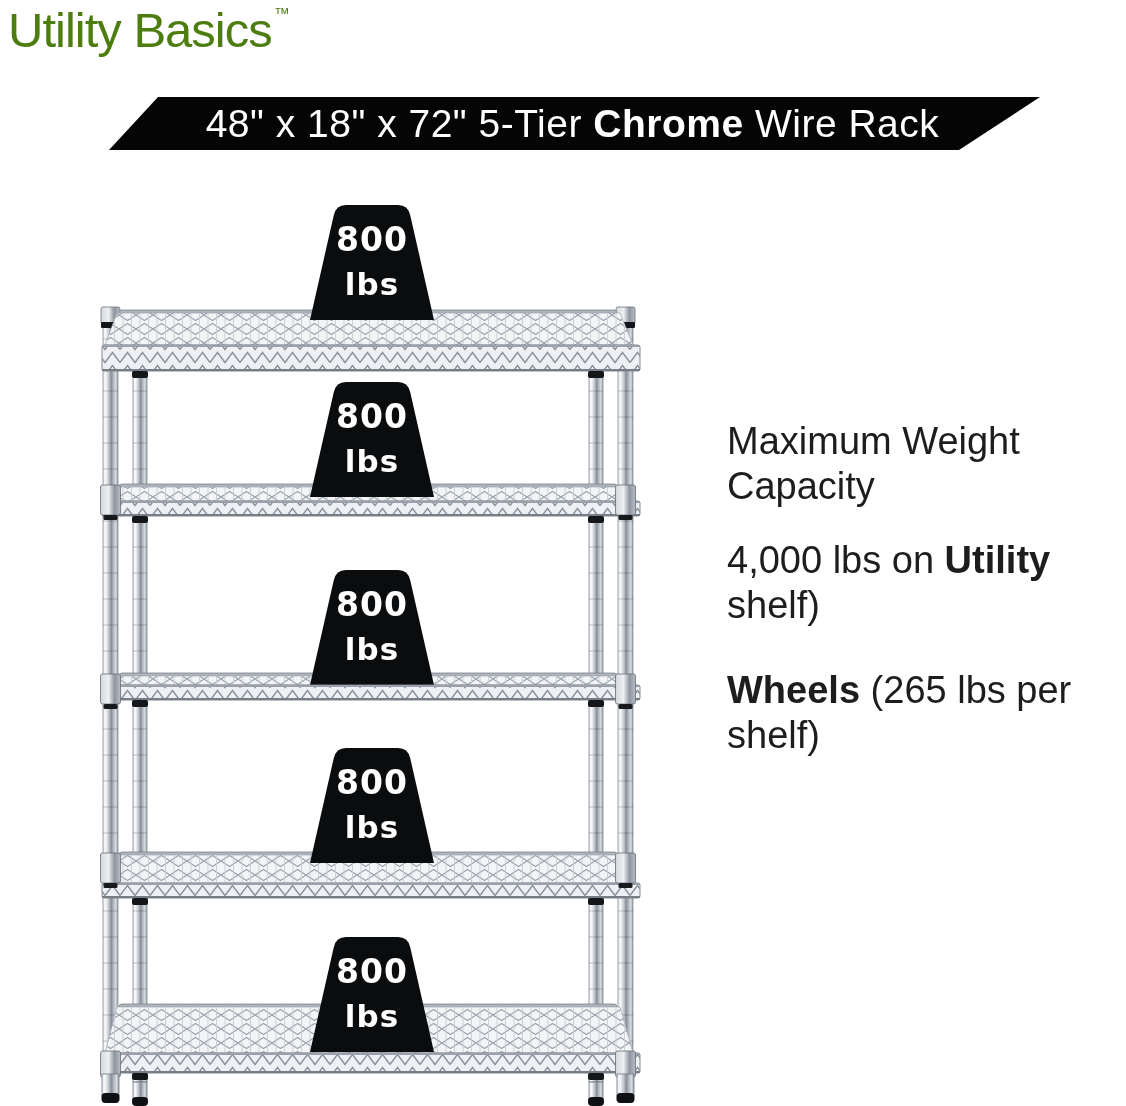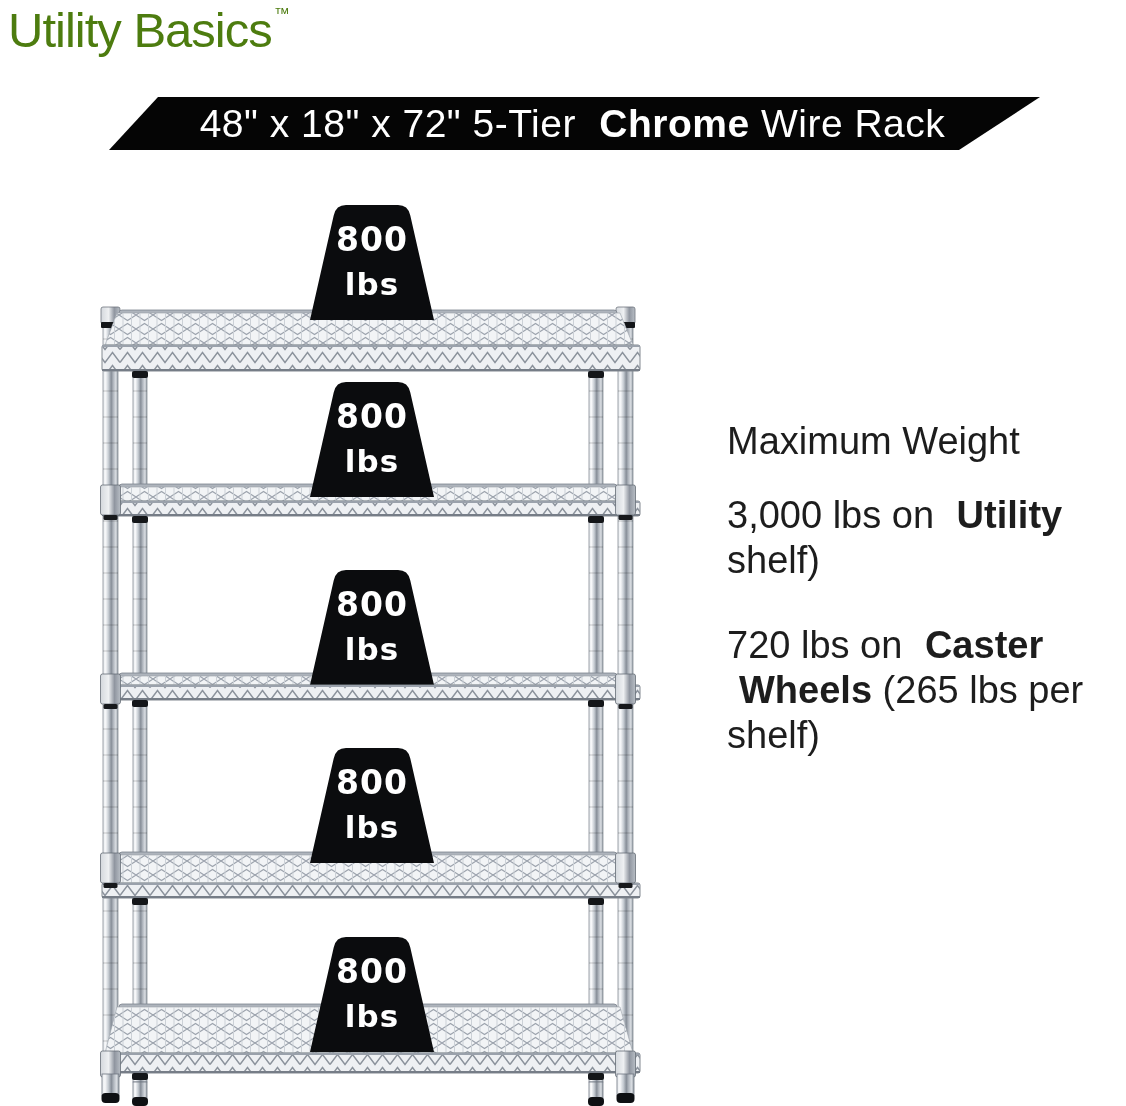--- a/index.html
+++ b/index.html
@@ -21,21 +21,21 @@
   }
   .banner .b{font-weight:700;}
   .rack-svg{position:absolute;left:0;top:0;}
   .details{
     position:absolute;left:727px;top:419px;width:400px;
     color:#1d1d1d;font-size:38px;line-height:45px;
   }
   .details .line{white-space:nowrap;}
   .details .para1{margin-top:29px;}
   .details .para2{margin-top:40px;}
-  .b{font-weight:700;margin-left:12px;}
+  .b{font-weight:700;}
   .wt{font-family:"DejaVu Sans","Liberation Sans",sans-serif;font-weight:700;fill:#ffffff;letter-spacing:1px;}
 </style>
 </head>
 <body>
 
 <div class="logo"><span>Utility Basics</span><span class="tm">™</span></div>
 
 <div class="banner">
   <span>48" x 18" x 72" 5-Tier </span><span class="b">Chrome</span><span> Wire Rack</span>
 </div>
@@ -215,23 +215,23 @@
     <g>
       <rect x="617" y="1074" width="17" height="22" fill="url(#postGrad)" stroke="#6e7580" stroke-width="0.8"></rect>
       <rect x="616.5" y="1093" width="18" height="10" rx="4" fill="#0e1013"></rect>
     </g>
   </g>
 </svg>
 
 <div class="details">
   <div>
     <div class="line">Maximum Weight</div>
+    <div class="line">Capacity</div>
   </div>
   <div class="para1">
-    <div class="line"><span>3,000 lbs on </span><span class="b">Utility</span></div>
+    <div class="line"><span>4,000 lbs on </span><span class="b">Utility</span></div>
     <div class="line"><span>shelf)</span></div>
   </div>
   <div class="para2">
-    <div class="line"><span>720 lbs on </span><span class="b">Caster</span></div>
     <div class="line"><span class="b">Wheels</span><span> (265 lbs per</span></div>
     <div class="line"><span>shelf)</span></div>
   </div>
 </div>
 
 </body></html>

